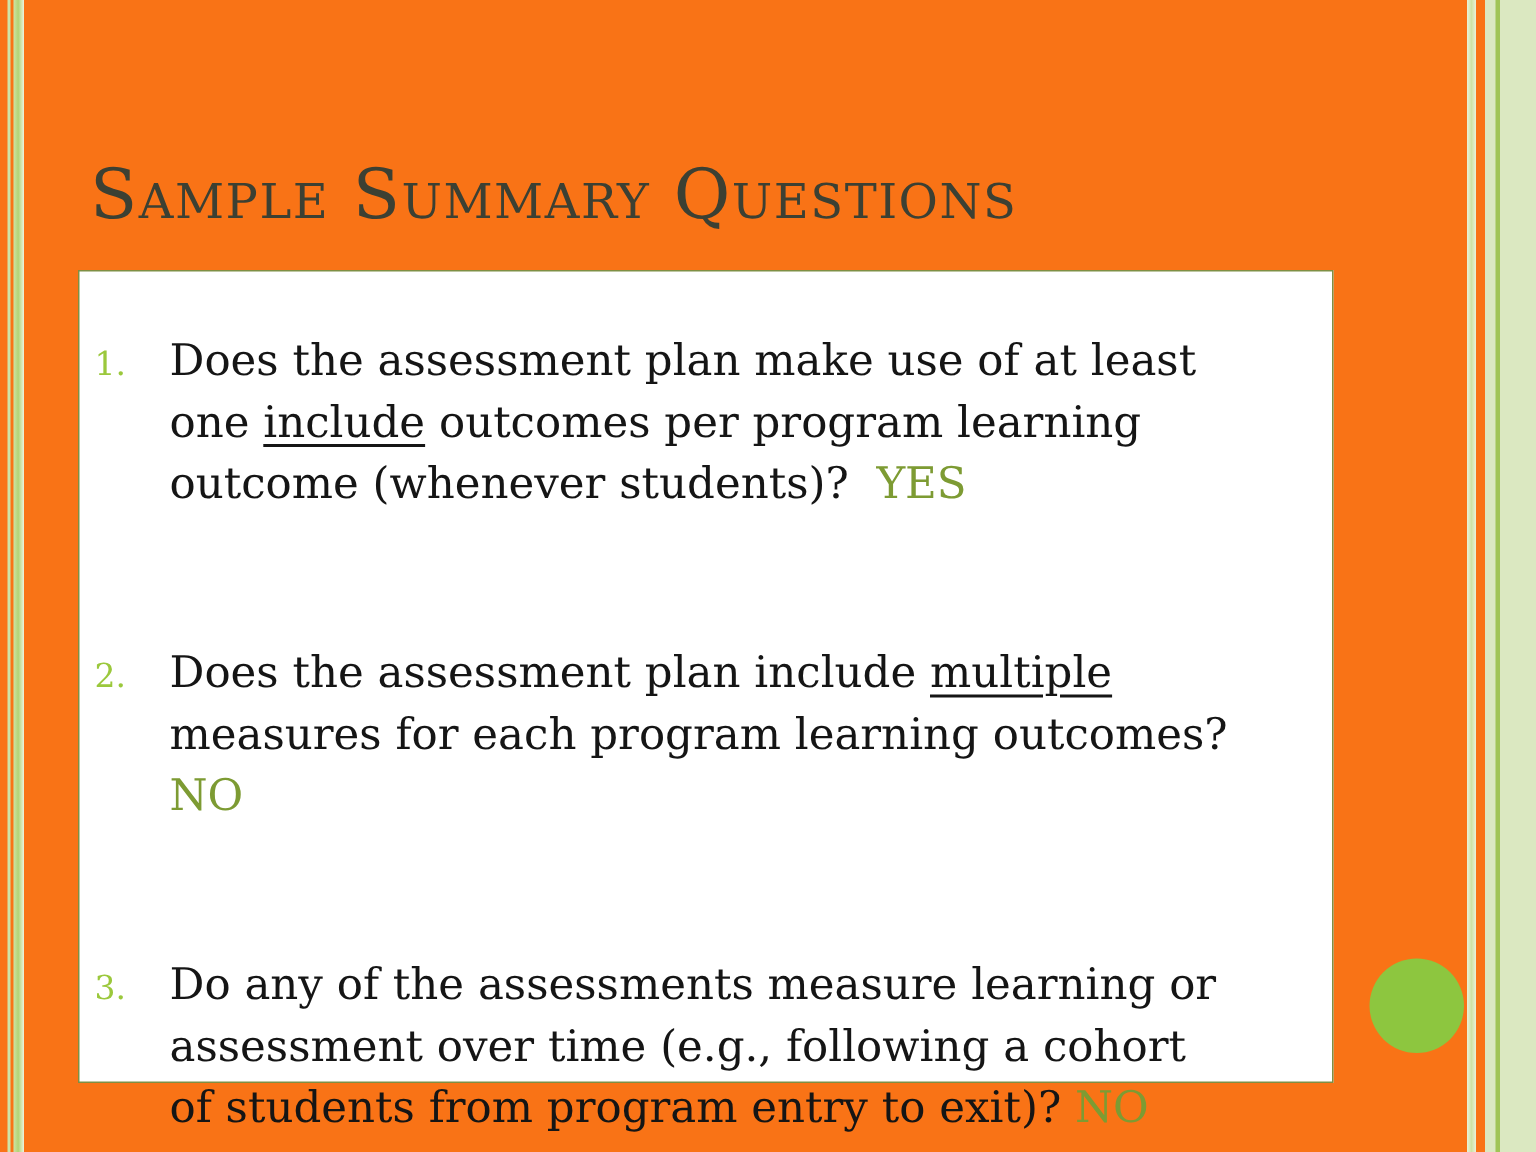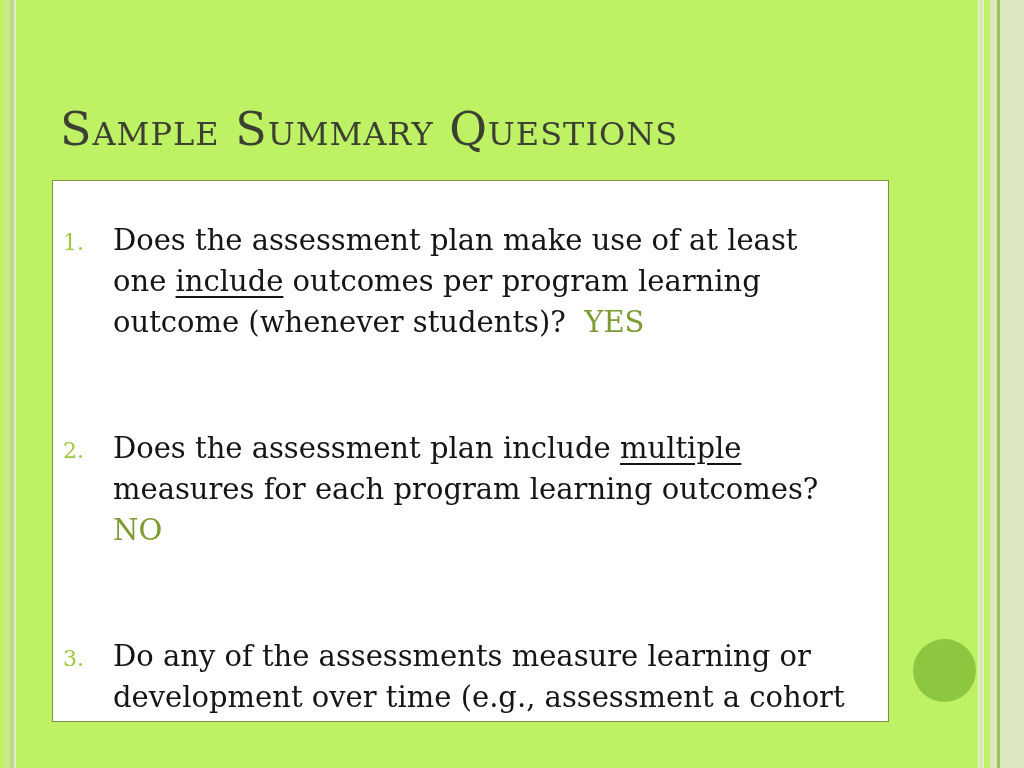--- a/index.html
+++ b/index.html
@@ -1,19 +1,19 @@
 <!DOCTYPE html>
 <html style="--accent-circle: #8dc63f; --number-green: #9bc83c; --answer-green: #7d9b33; --box-border: #7f8f44; --title-text: #3c4033; --body-text: #151515; --stripe-light: #cfe3a6; --stripe-medium: #b2d375; --band-base: #dbe8c1; --band-line: #a0c456;"><head>
 <meta charset="utf-8">
 <style>
   html,body{margin:0;padding:0;background:#fff;}
   .slide{
     position:relative;
     width:1024px;height:768px;
-    background:#bef264;
+    background:#f97316;
     overflow:hidden;
     font-family:"DejaVu Serif","Liberation Serif",serif;
   }
   
   .stripe{position:absolute;top:0;bottom:0;}
   .stripe-left-thin{left:5px;width:2px;background:var(--stripe-light,#d8e7ba);}
   .stripe-left-band{left:9px;width:7px;
     background:linear-gradient(to right,var(--stripe-light,#cfe3a6),var(--stripe-medium,#b2d375) 45%,#ecf4de);}
   .stripe-right-thin{left:978px;width:6px;
     background:linear-gradient(to right,#eaf2da,var(--stripe-light,#c9dfa0) 50%,#eaf2da);}
@@ -87,18 +87,19 @@
           <div class="q-text">
             <div class="q-line"><span>Does the assessment plan include </span><span class="u">multiple</span></div>
             <div class="q-line"><span>measures for each program learning outcomes?</span></div>
             <div class="q-line"><span class="answer">NO</span></div>
           </div>
         </div>
         <div class="q-item">
           <span class="q-num">3.</span>
           <div class="q-text">
             <div class="q-line"><span>Do any of the assessments measure learning or</span></div>
-            <div class="q-line"><span>development over time (e.g., assessment a cohort</span></div>
+            <div class="q-line"><span>assessment over time (e.g., following a cohort</span></div>
+            <div class="q-line"><span>of students from program entry to exit)? </span><span class="answer">NO</span></div>
           </div>
         </div>
       </div>
   </div>
 </div>
 
 </body></html>

